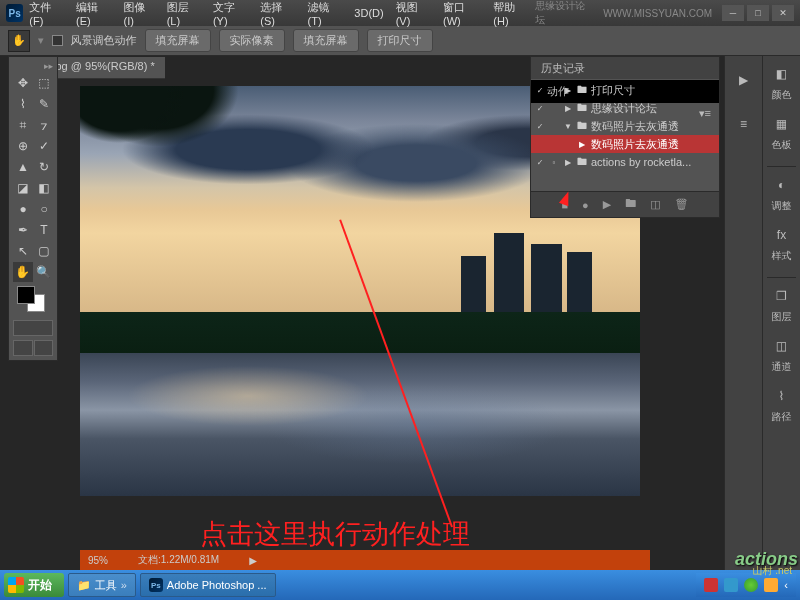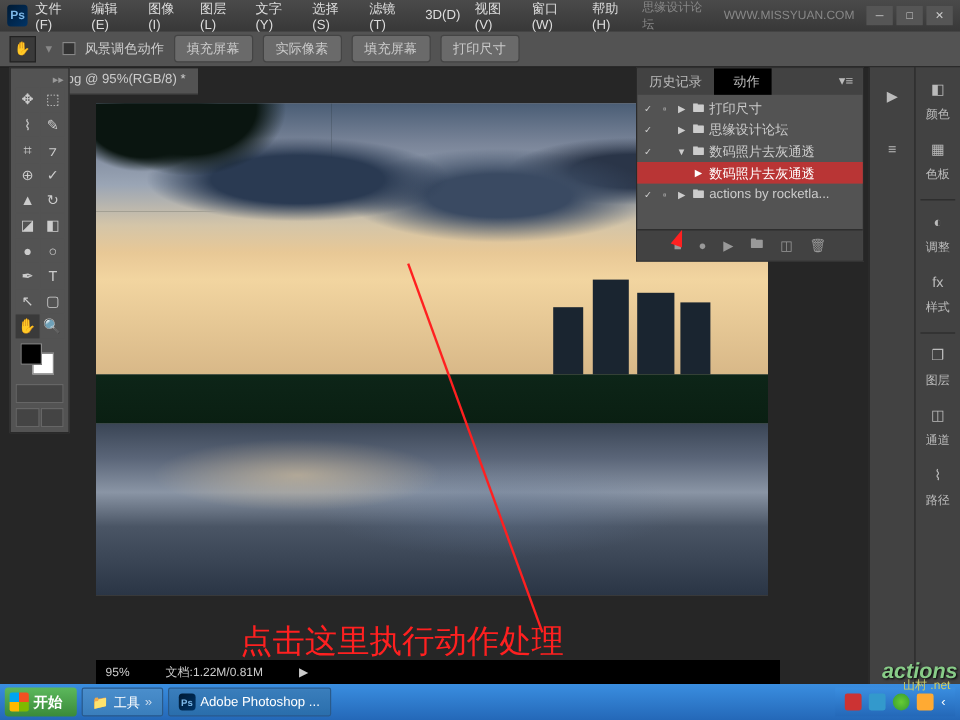--- a/index.html
+++ b/index.html
@@ -25,37 +25,37 @@
 .bld { position: absolute; bottom: 0; background: #1a2530; }
 .b1 { right: 35%; width: 12%; height: 100%; }
 .b2 { right: 20%; width: 12%; height: 85%; }
 .b3 { right: 50%; width: 10%; height: 70%; }
 .b4 { right: 8%; width: 10%; height: 75%; }
 .trees-left { position: absolute; top: 0; left: 0; width: 35%; height: 40%; background: radial-gradient(ellipse 80px 60px at 20% 10%, #0a1510 60%, transparent 80%), radial-gradient(ellipse 100px 70px at 40% 5%, #0a1510 55%, transparent 80%); }
 .branches-right { position: absolute; top: 25%; right: 0; width: 15%; height: 30%; background: linear-gradient(-45deg, transparent 40%, #0a1510 45%, transparent 50%), linear-gradient(-30deg, transparent 60%, #0a1510 63%, transparent 66%); }
 .shore { width: 100%; height: 10%; background: linear-gradient(#0d2518, #0a1f12); position: relative; }
 .water { width: 100%; height: 35%; background: linear-gradient(to bottom, #3a4555 0%, #5a6578 20%, #8a95a5 40%, #4a5565 60%, #2a3545 100%); position: relative; }
 .reflect { position: absolute; top: 0; left: 0; right: 0; height: 100%; background: radial-gradient(ellipse 120px 30px at 30% 30%, rgba(240,210,160,0.5), transparent), radial-gradient(ellipse 150px 40px at 60% 50%, rgba(100,120,150,0.4), transparent); }
-.statusbar { position: absolute; bottom: 0; left: 40px; right: 0; height: 20px; background: #000000; color: #ccc; font-size: 10px; display: flex; align-items: center; padding: 0 8px; gap: 30px; }
+.statusbar { position: absolute; bottom: 0; left: 40px; right: 0; height: 20px; background: #c2410c; color: #ccc; font-size: 10px; display: flex; align-items: center; padding: 0 8px; gap: 30px; }
 .toolbox { position: absolute; top: 0; left: 8px; width: 50px; background: #535353; border: 1px solid #2a2a2a; padding: 4px; }
 .tool-grid { display: grid; grid-template-columns: 1fr 1fr; gap: 1px; }
 .tool { width: 20px; height: 20px; background: #535353; display: flex; align-items: center; justify-content: center; color: #ccc; font-size: 12px; cursor: pointer; }
 .tool.active { background: #3a3a3a; }
 .swatch-area { margin-top: 4px; position: relative; height: 30px; }
 .swatch-fg { position: absolute; top: 0; left: 4px; width: 18px; height: 18px; background: #000; border: 1px solid #888; z-index: 2; }
 .swatch-bg { position: absolute; top: 8px; left: 14px; width: 18px; height: 18px; background: #fff; border: 1px solid #888; }
 .mask-btns { display: flex; gap: 1px; margin-top: 4px; }
 .mask-btn { flex: 1; height: 16px; background: #444; border: 1px solid #666; }
 .right-panels { position: absolute; top: 0; right: 0; width: 38px; bottom: 0; background: #424242; border-left: 1px solid #2a2a2a; display: flex; flex-direction: column; align-items: center; padding-top: 6px; gap: 2px; }
 .panel-icon { width: 30px; height: 24px; display: flex; align-items: center; justify-content: center; color: #bbb; font-size: 12px; }
 .panel-label { font-size: 10px; color: #bbb; margin-bottom: 8px; }
 .panel-sep { width: 80%; height: 1px; background: #2a2a2a; margin: 4px 0; }
 .right-panels2 { position: absolute; top: 0; right: 38px; width: 38px; bottom: 0; background: #424242; border-left: 1px solid #2a2a2a; display: flex; flex-direction: column; align-items: center; padding-top: 12px; gap: 20px; }
 .actions-panel { position: absolute; top: 0; right: 80px; width: 190px; background: #535353; border: 1px solid #2a2a2a; }
-.panel-tabs { height: 22px; background: #424242; display: flex; font-size: 11px; color: #bbb; }
+.panel-tabs { height: 22px; background: #424242; display: flex; font-size: 11px; color: #bbb; flex-direction: column; }
 .panel-tab { padding: 4px 10px; }
 .panel-tab.active { background: #000000; padding-left: 16px; }
 .panel-menu { margin-left: auto; padding: 4px 8px; }
 .action-list { padding: 2px 0; }
 .action-row { display: flex; align-items: center; height: 18px; font-size: 11px; color: #ccc; padding: 0 4px; gap: 4px; }
 .action-row.sel { background: #b93535; color: #fff; }
 .chk2 { width: 10px; height: 10px; display: flex; align-items: center; justify-content: center; font-size: 8px; }
 .folder-icon { font-size: 10px; }
 .expand { width: 10px; text-align: center; font-size: 8px; }
 .action-footer { height: 26px; background: #424242; border-top: 1px solid #2a2a2a; display: flex; align-items: center; justify-content: center; gap: 14px; color: #999; font-size: 11px; }

